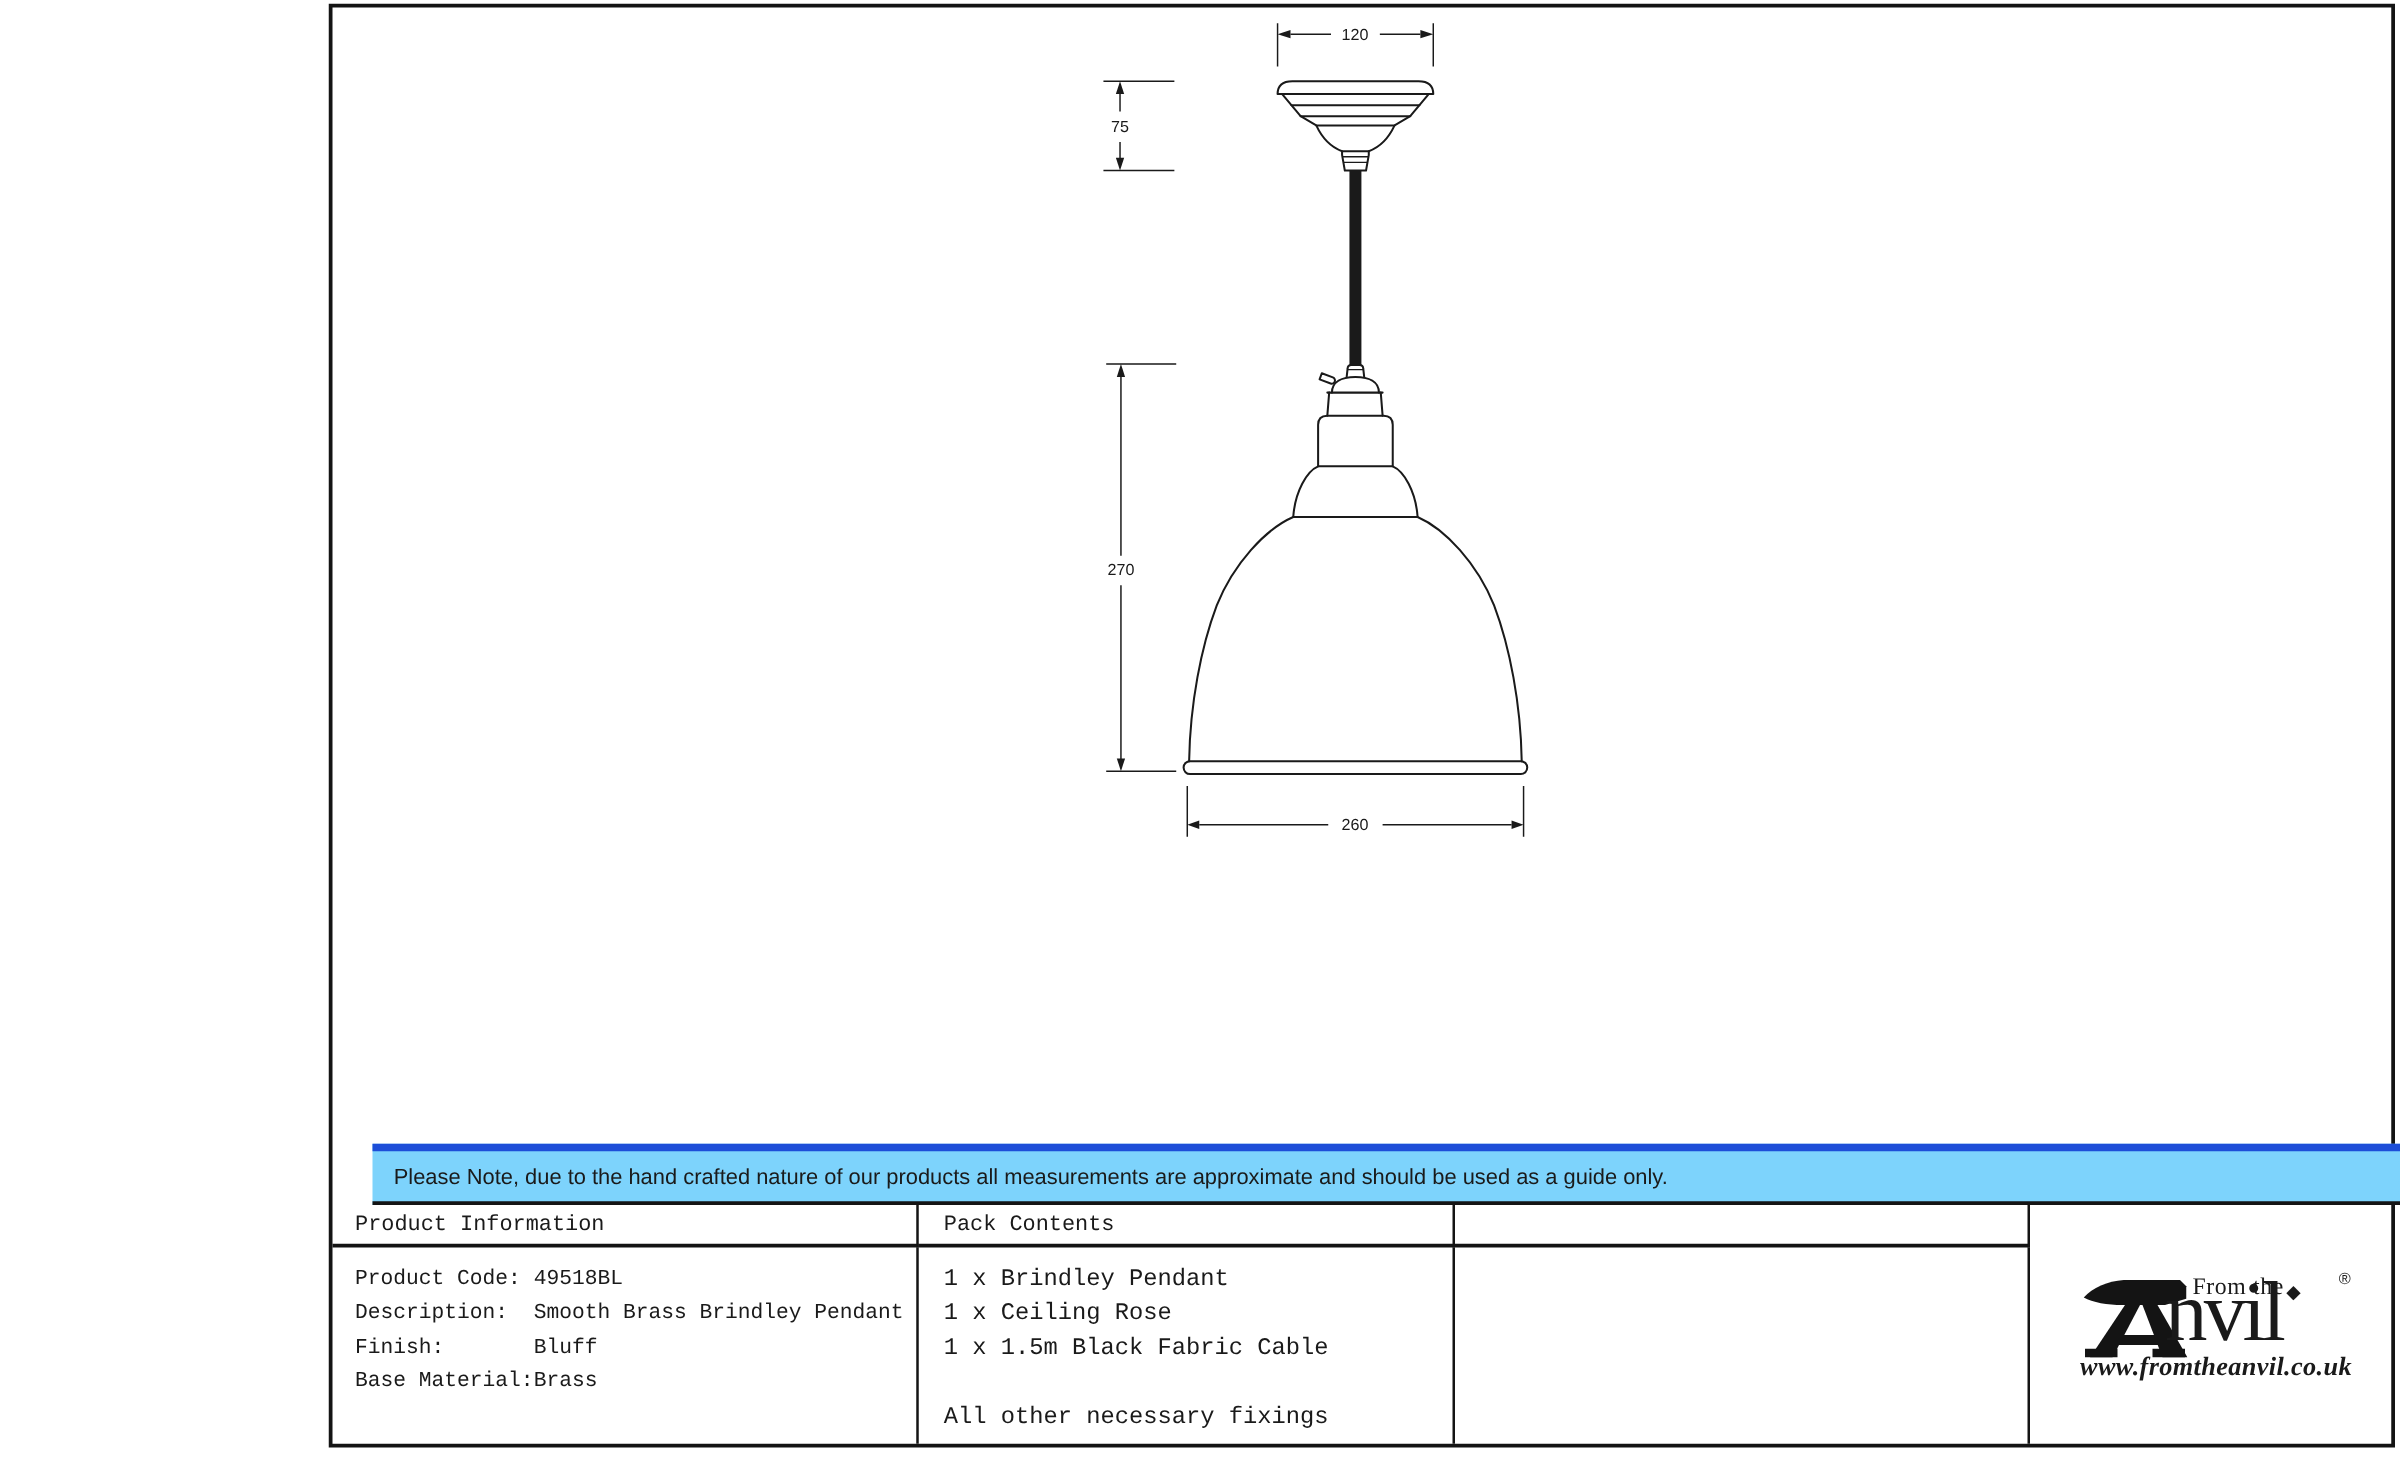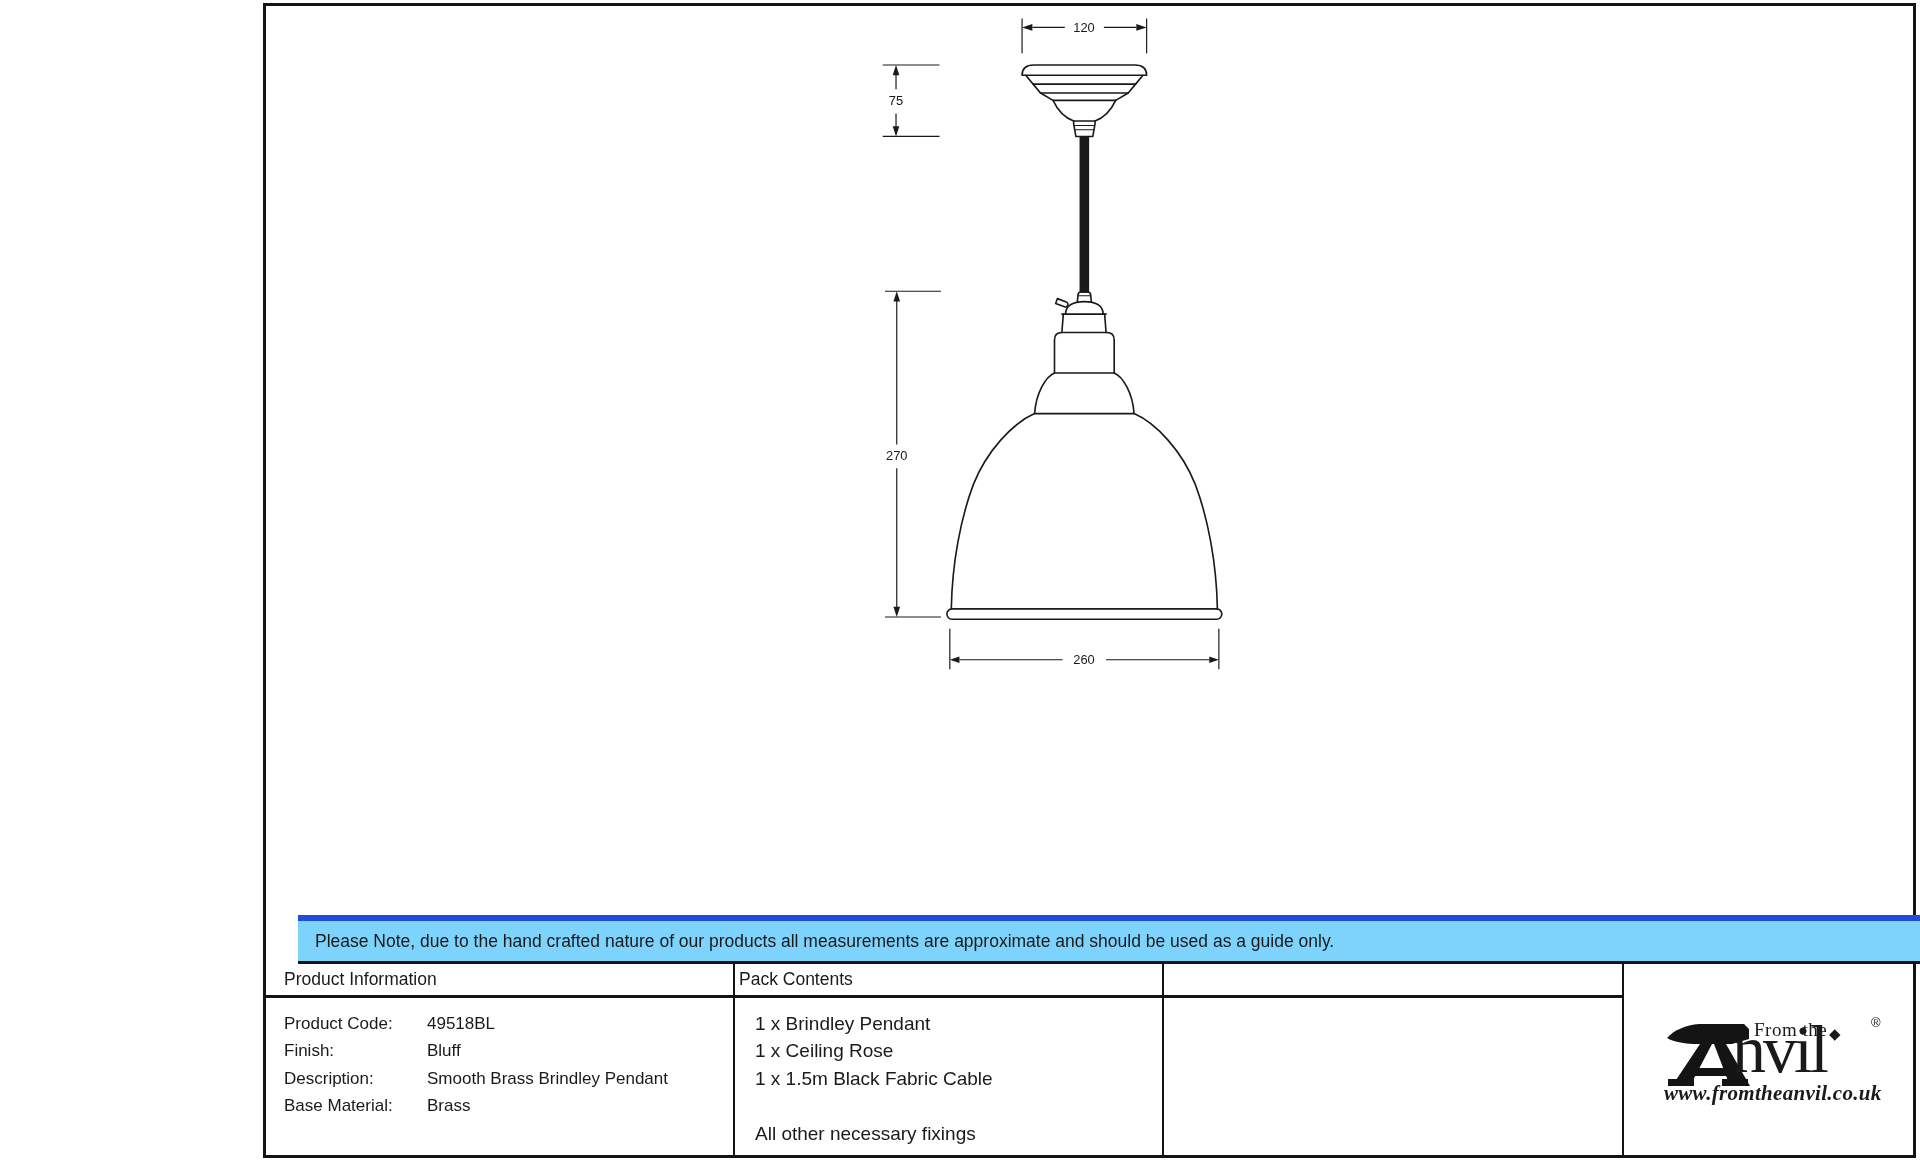--- a/index.html
+++ b/index.html
@@ -8,24 +8,24 @@
   .frame{position:absolute;left:263px;top:3px;width:1653px;height:1155px;
          border:3px solid #141414;box-sizing:border-box;background:#fff;}
   .drawing-area{position:absolute;left:0;top:0;width:100%;height:670px;}
   .drawing-area svg{display:block;width:100%;height:100%;}
   .note-row{position:absolute;left:0;top:909px;width:100%;height:49px;
             border-top:6px solid #1d4ed8;border-bottom:3px solid #141414;box-sizing:border-box;
             display:flex;align-items:center;padding-left:17px;font-size:17.5px;background:#7dd3fc;margin-left:32px;}
   .spec-table{position:absolute;left:0;top:958px;bottom:0;width:100%;
               display:grid;grid-template-columns:469px 429px 460px 1fr;grid-template-rows:34px 1fr;}
   .cell{box-sizing:border-box;padding-left:36px;}
-  .v-div{border-right:2px solid #141414;}
+  .v-div{border-right:2px solid #141414;font-family:Liberation Mono, monospace;}
   .hdr{border-bottom:3px solid #141414;display:flex;align-items:center;font-size:17.5px;}
   .hdr-pi{padding-left:18px;}
-  .hdr-pc{padding-left:4px;}
+  .hdr-pc{padding-left:20px;}
   .pi-body{padding:12px 0 0 18px;font-size:17px;}
   .pi-row{display:flex;line-height:27.4px;}
   .pi-label{width:143px;flex:0 0 143px;}
   .pc-body{padding:12px 0 0 20px;font-size:19px;line-height:27.4px;}
   .pc-blank{height:27.4px;}
   .logo-cell{grid-column:4;grid-row:1/3;position:relative;}
   .logo-anvil{position:absolute;left:42px;top:58px;width:84px;height:64px;}
   .logo-fromthe{position:absolute;left:130px;top:56px;font-family:"Liberation Serif",serif;
                 font-size:19px;letter-spacing:.5px;line-height:1;}
   .logo-diamond{position:absolute;left:205px;top:62px;font-size:15px;line-height:1;}
@@ -137,26 +137,26 @@
         <span class="logo-reg">®</span>
         <span class="logo-url">www.fromtheanvil.co.uk</span>
       </div>
 
       <div class="cell v-div pi-body">
         <div class="pi-row">
           <span class="pi-label">Product Code:</span>
           <span>49518BL</span>
         </div>
         <div class="pi-row">
+          <span class="pi-label">Description:</span>
+          <span>Smooth Brass Brindley Pendant</span>
+        </div>
+        <div class="pi-row">
           <span class="pi-label">Finish:</span>
           <span>Bluff</span>
-        </div>
-        <div class="pi-row">
-          <span class="pi-label">Description:</span>
-          <span>Smooth Brass Brindley Pendant</span>
         </div>
         <div class="pi-row">
           <span class="pi-label">Base Material:</span>
           <span>Brass</span>
         </div>
       </div>
 
       <div class="cell v-div pc-body">
         <div>1 x Brindley Pendant</div>
         <div>1 x Ceiling Rose</div>

